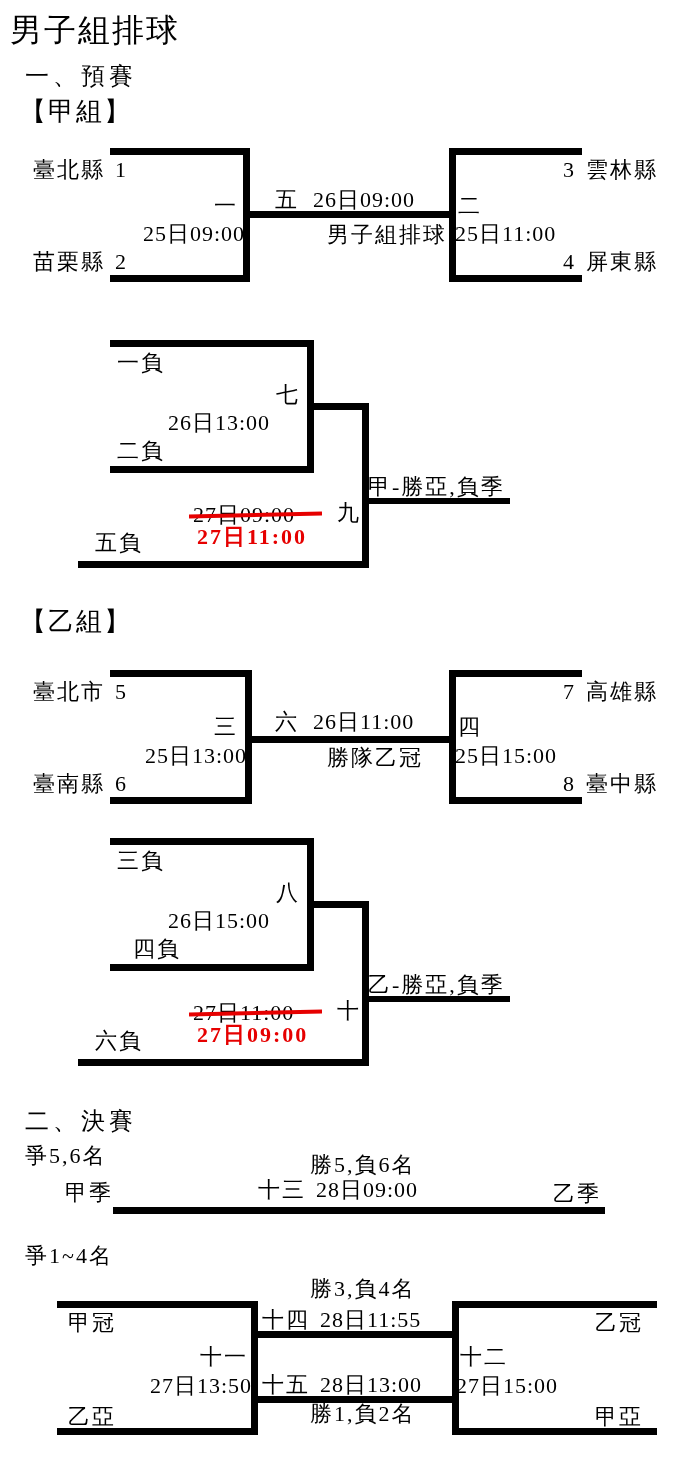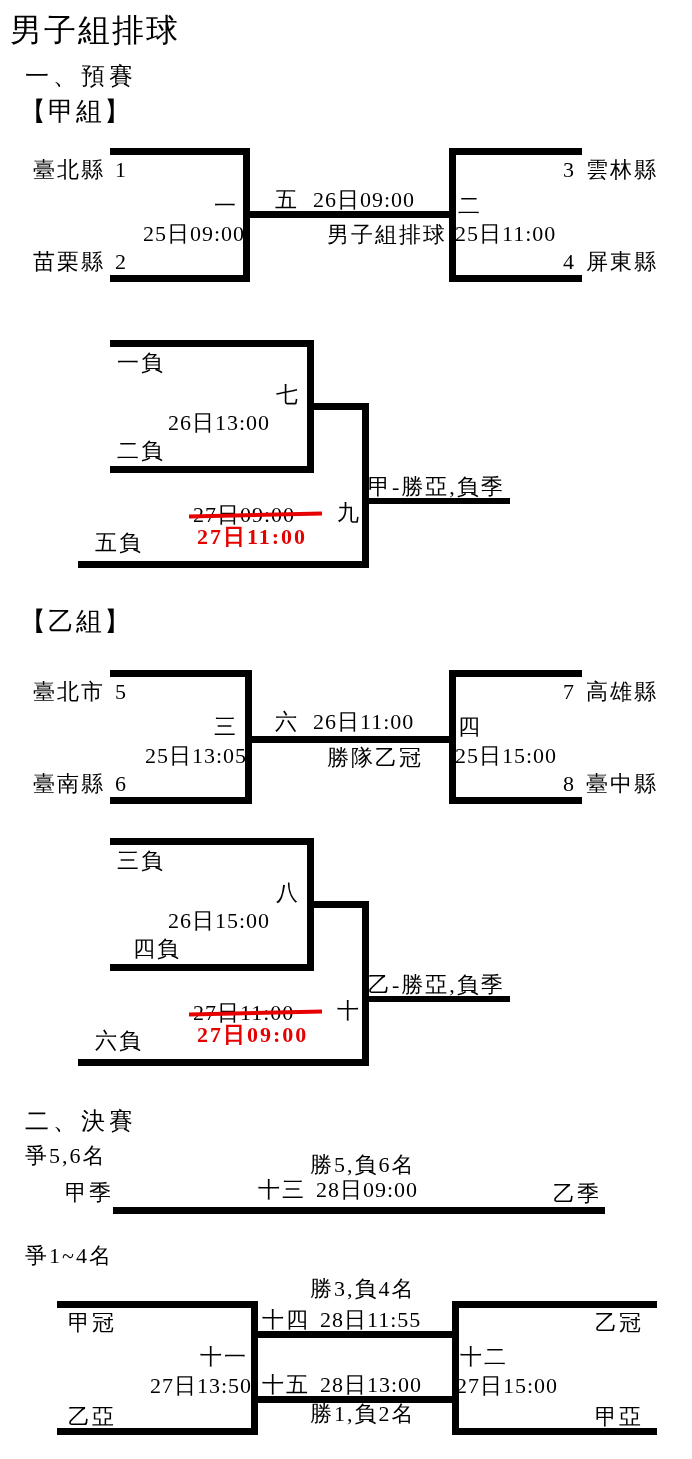--- a/index.html
+++ b/index.html
@@ -94,21 +94,21 @@
   <div class="hl" style="left:252px;top:736px;width:197px"></div>
   <div class="vl" style="left:449px;top:670px;height:134px"></div>
   <div class="hl" style="left:456px;top:670px;width:126px"></div>
   <div class="hl" style="left:456px;top:797px;width:126px"></div>
 
   <div class="abs row t" style="left:33px;top:680px">
     <span>臺北市</span>
     <span>5</span>
   </div>
   <div class="abs t ra" style="left:180px;top:715px;width:58px">三</div>
-  <div class="abs t num" style="left:145px;top:744px">25日13:05</div>
+  <div class="abs t num" style="left:145px;top:744px">25日13:00</div>
   <div class="abs row t" style="left:33px;top:772px">
     <span>臺南縣</span>
     <span>6</span>
   </div>
   <div class="abs row gapw t" style="left:275px;top:710px">
     <span>六</span>
     <span class="num">26日11:00</span>
   </div>
   <div class="abs t" style="left:327px;top:746px">勝隊乙冠</div>
   <div class="abs t" style="left:458px;top:715px">四</div>

